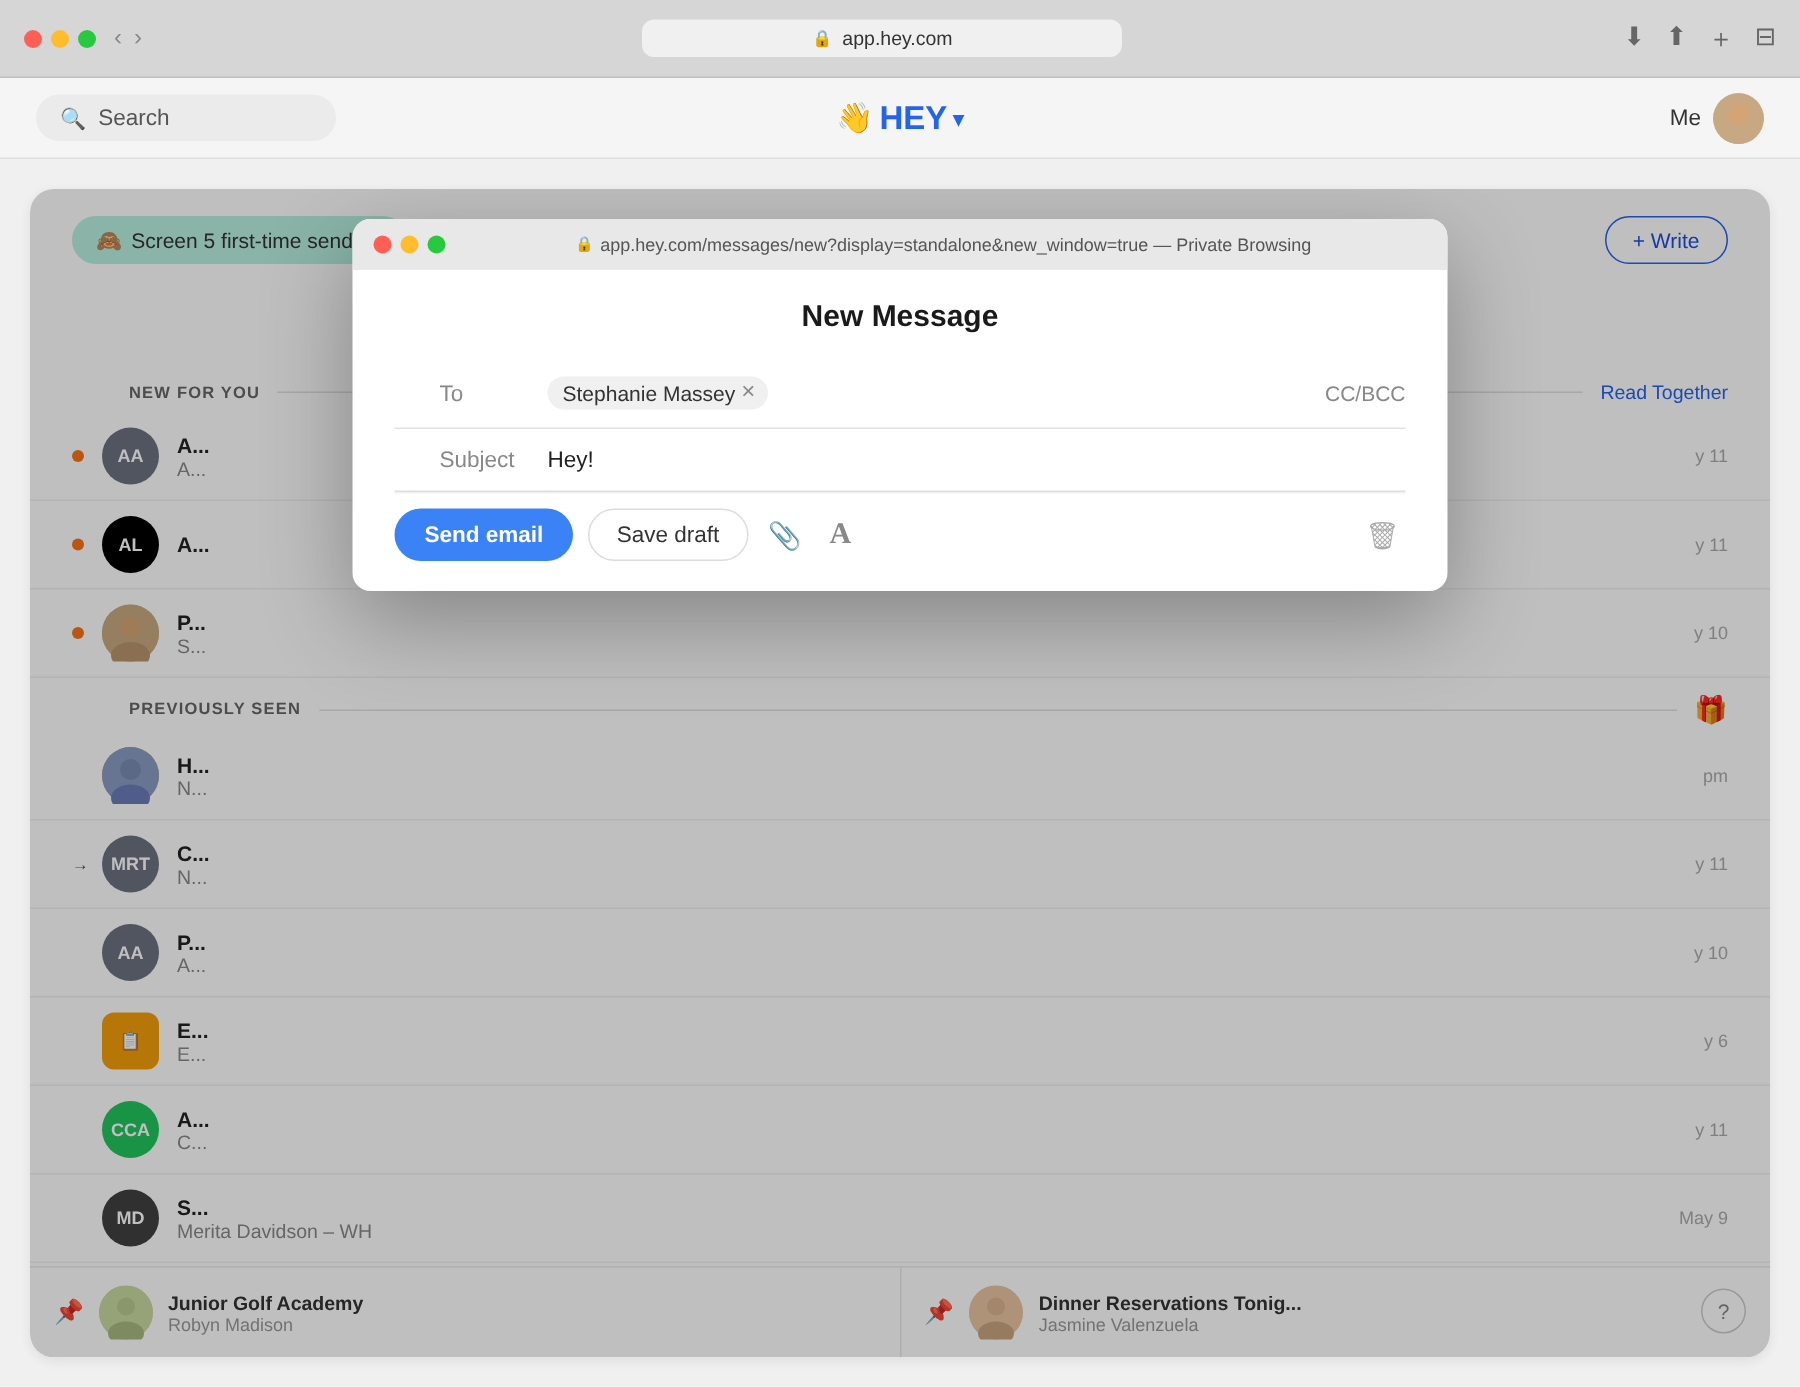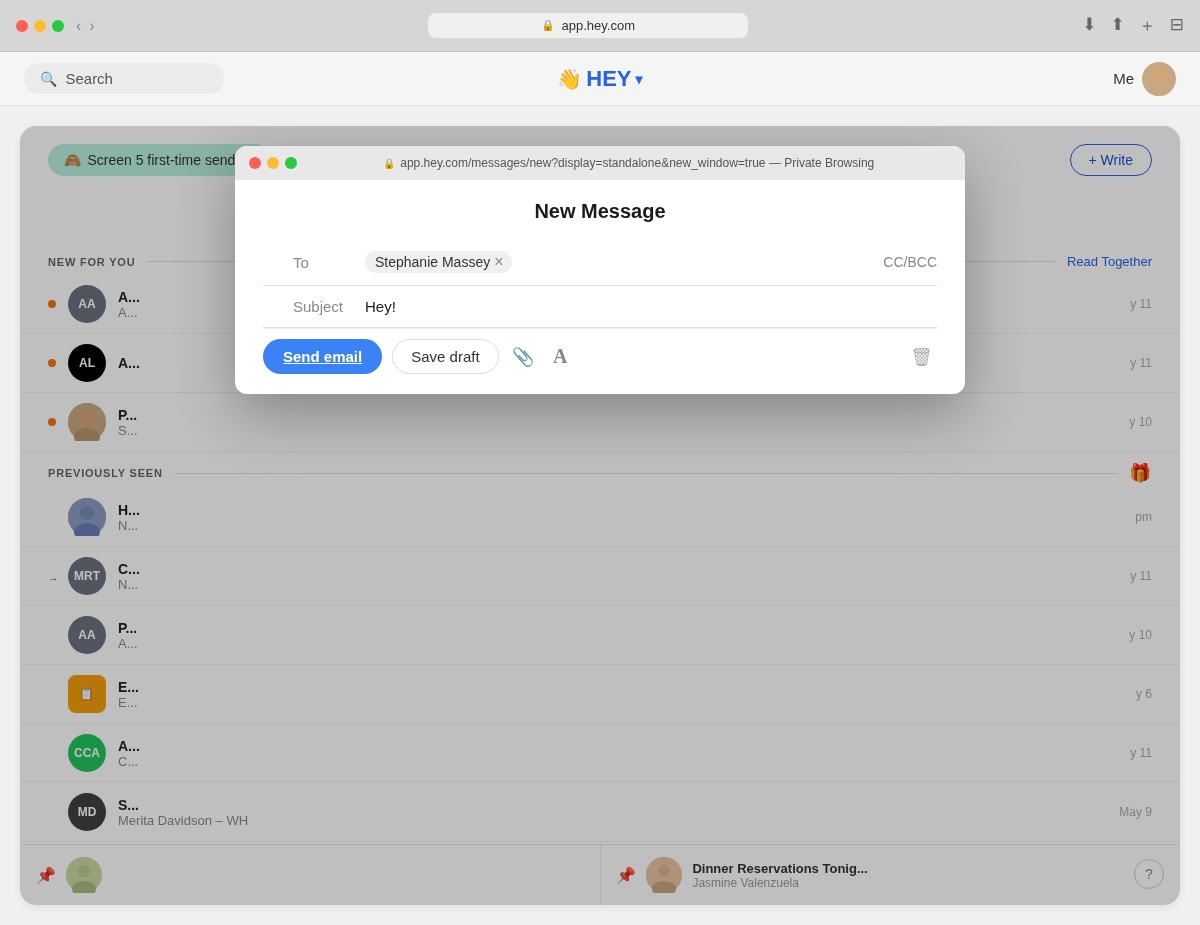--- a/index.html
+++ b/index.html
@@ -190,20 +190,21 @@
       align-items: center;
       padding: 6px 28px;
       gap: 12px;
     }
     .section-label {
       font-size: 11px;
       font-weight: 700;
       color: #666;
       letter-spacing: 0.8px;
       white-space: nowrap;
+      margin-left: 38px;
     }
     .section-line {
       flex: 1;
       height: 1px;
       background: #e0e0e0;
     }
     .read-together {
       font-size: 13px;
       color: #2563eb;
       cursor: pointer;
@@ -445,21 +446,20 @@
     }
     .send-btn {
       background: #3b82f6;
       color: white;
       border: none;
       border-radius: 20px;
       padding: 9px 20px;
       font-size: 15px;
       font-weight: 600;
       cursor: pointer;
-      text-decoration: underline;
     }
     .draft-btn {
       background: white;
       border: 1.5px solid #ddd;
       border-radius: 20px;
       padding: 8px 18px;
       font-size: 15px;
       color: #333;
       cursor: pointer;
     }
@@ -661,20 +661,24 @@
     <div class="bottom-pins">
       <div class="pin-item">
         <span class="pin-icon">📌</span>
         <div class="pin-avatar">
           <svg width="36" height="36" viewBox="0 0 36 36">
             <circle cx="18" cy="18" r="18" fill="#c8d8a0"></circle>
             <circle cx="18" cy="14" r="6" fill="#b8c890"></circle>
             <ellipse cx="18" cy="32" rx="12" ry="8" fill="#a8b880"></ellipse>
           </svg>
         </div>
+        <div class="pin-content">
+          <div class="pin-sender">Junior Golf Academy</div>
+          <div class="pin-preview">Robyn Madison</div>
+        </div>
       </div>
       <div class="pin-item">
         <span class="pin-icon">📌</span>
         <div class="pin-avatar">
           <svg width="36" height="36" viewBox="0 0 36 36">
             <circle cx="18" cy="18" r="18" fill="#e8c4a0"></circle>
             <circle cx="18" cy="14" r="6" fill="#d8b490"></circle>
             <ellipse cx="18" cy="32" rx="12" ry="8" fill="#c8a480"></ellipse>
           </svg>
         </div>

